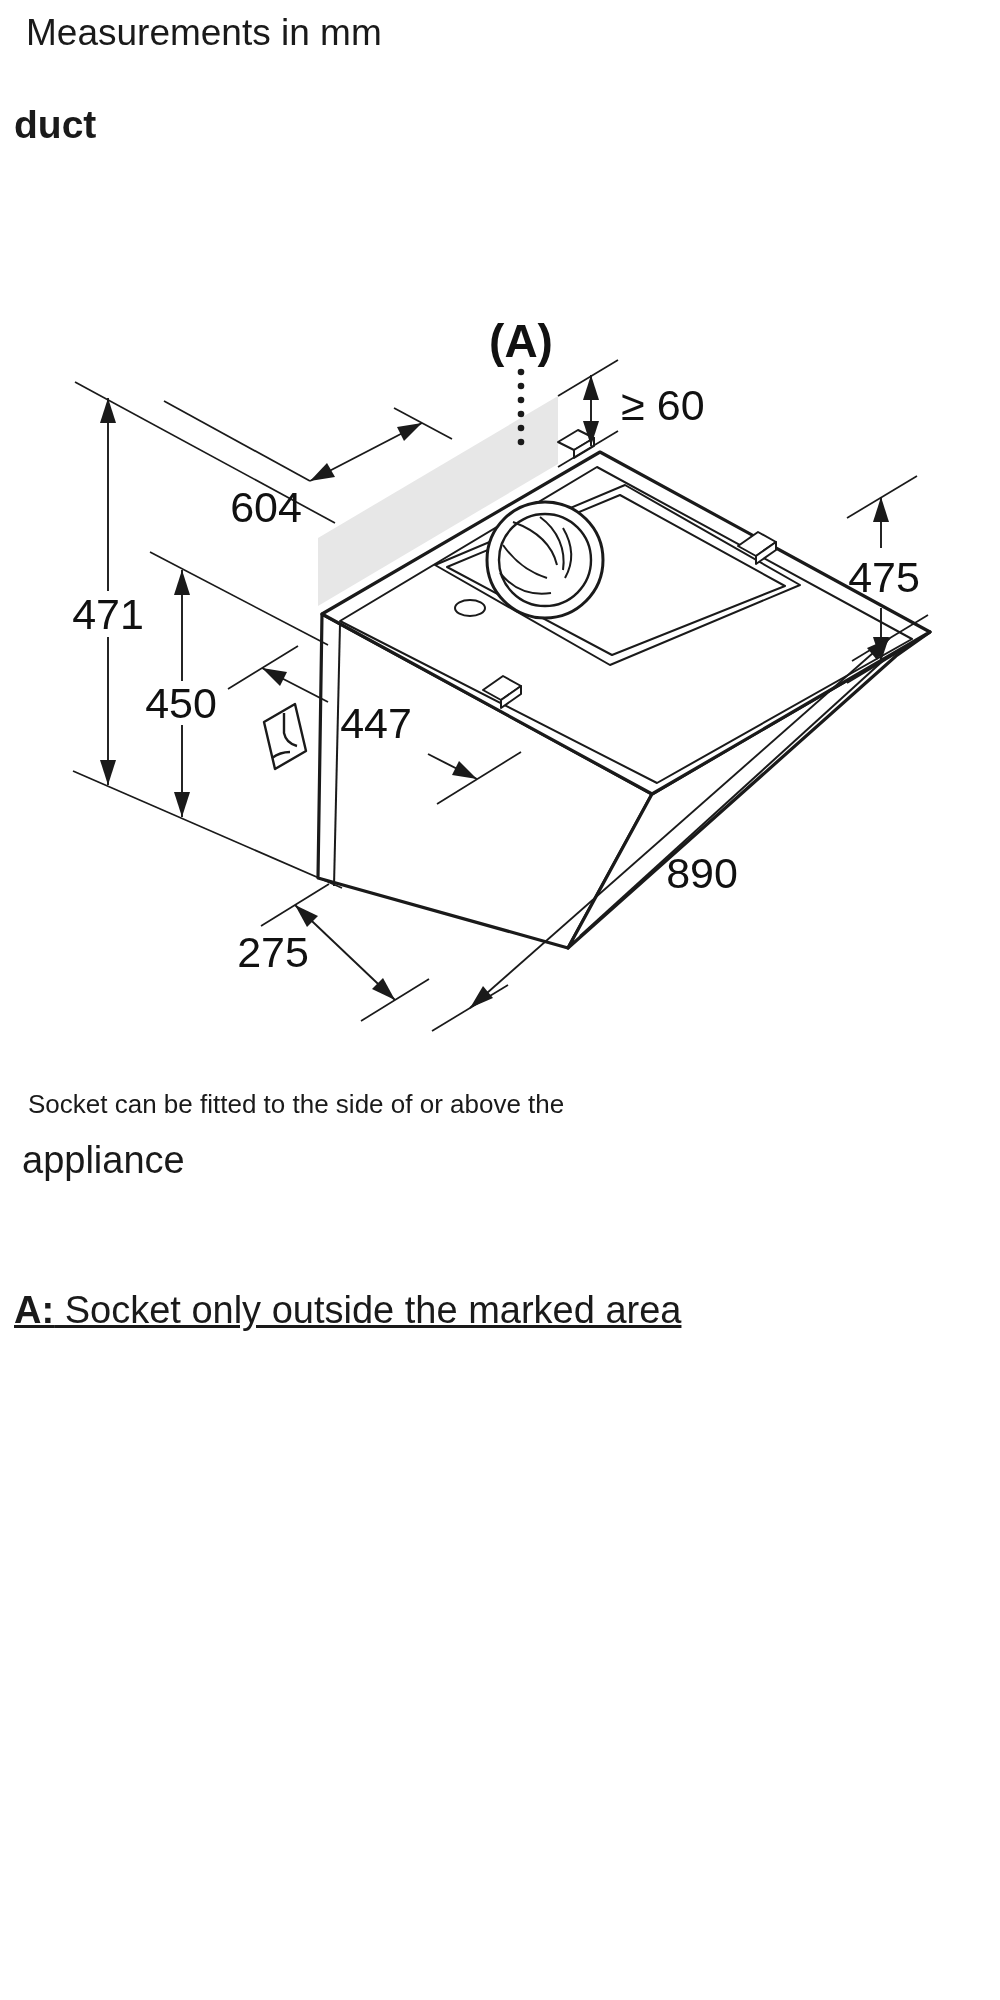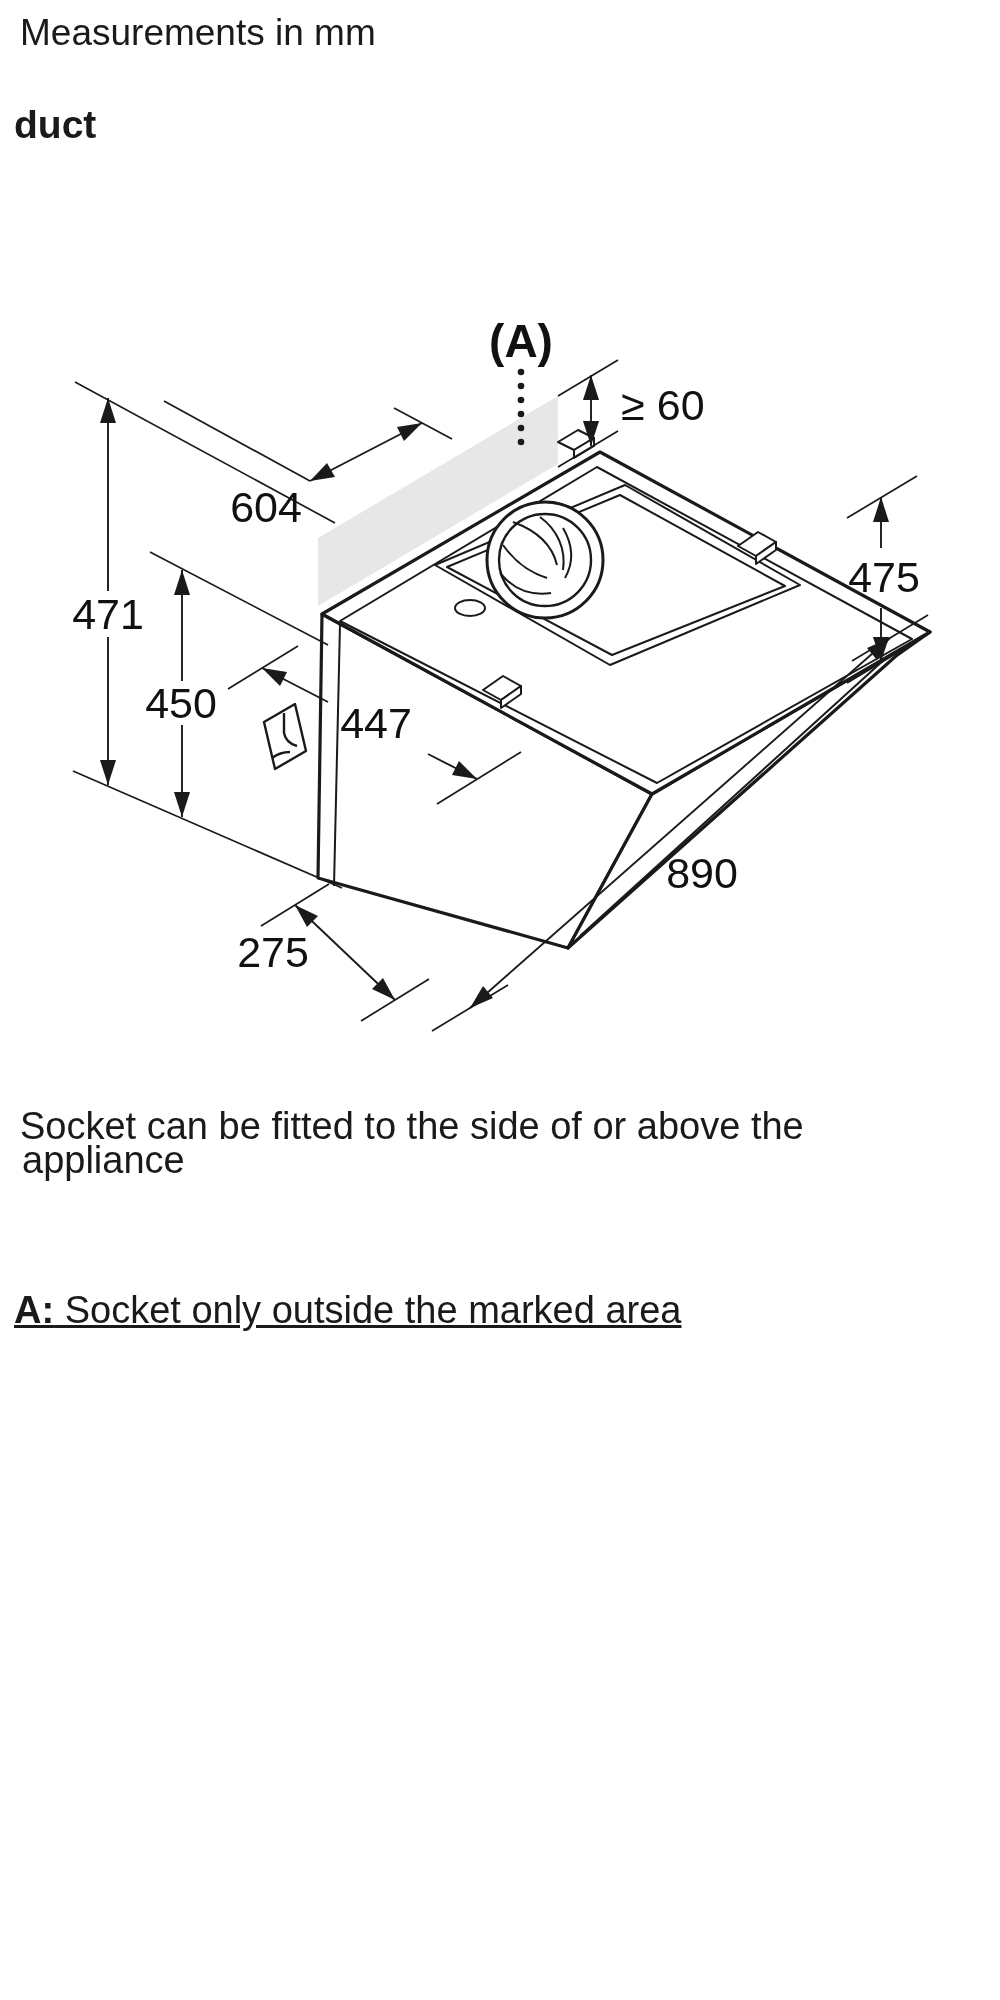--- a/index.html
+++ b/index.html
@@ -1,23 +1,23 @@
 <!DOCTYPE html>
 <html><head>
 <meta charset="utf-8">
 <style>
   html,body{margin:0;padding:0;background:#fff;}
   .page{
     position:relative;width:1000px;height:2000px;background:#ffffff;
     font-family:"Liberation Sans", sans-serif;color:#1a1a1a;overflow:hidden;
   }
-  .subtitle{position:absolute;left:20px;top:12px;font-size:37px;font-weight:400;letter-spacing:0;}
+  .subtitle{position:absolute;left:26px;top:12px;font-size:37px;font-weight:400;letter-spacing:0;}
   .title-l1{position:absolute;left:14px;top:56px;font-size:39px;font-weight:700;}
   .title-l2{position:absolute;left:14px;top:103px;font-size:39px;font-weight:700;text-align:center;}
-  .note1-l1{position:absolute;left:20px;top:1089px;font-size:38px;font-weight:400;margin-top:16px;}
+  .note1-l1{position:absolute;left:28px;top:1089px;font-size:26px;font-weight:400;}
   .note1-l2{position:absolute;left:22px;top:1139px;font-size:38px;font-weight:400;}
   .note2{position:absolute;left:14px;top:1289px;font-size:38px;font-weight:400;text-decoration:underline;}
   .note2 .bold{font-weight:700;}
   svg.diagram{position:absolute;left:0;top:230px;}
   
   .outline{fill:#ffffff;stroke:#1a1a1a;stroke-width:3.2;stroke-linejoin:round;}
   .thin{fill:none;stroke:#1a1a1a;stroke-width:2;stroke-linejoin:round;}
   .dimline{stroke:#1a1a1a;stroke-width:1.9;fill:none;}
   .tick{stroke:#1a1a1a;stroke-width:1.7;fill:none;}
   .ah{fill:#1a1a1a;stroke:none;}

